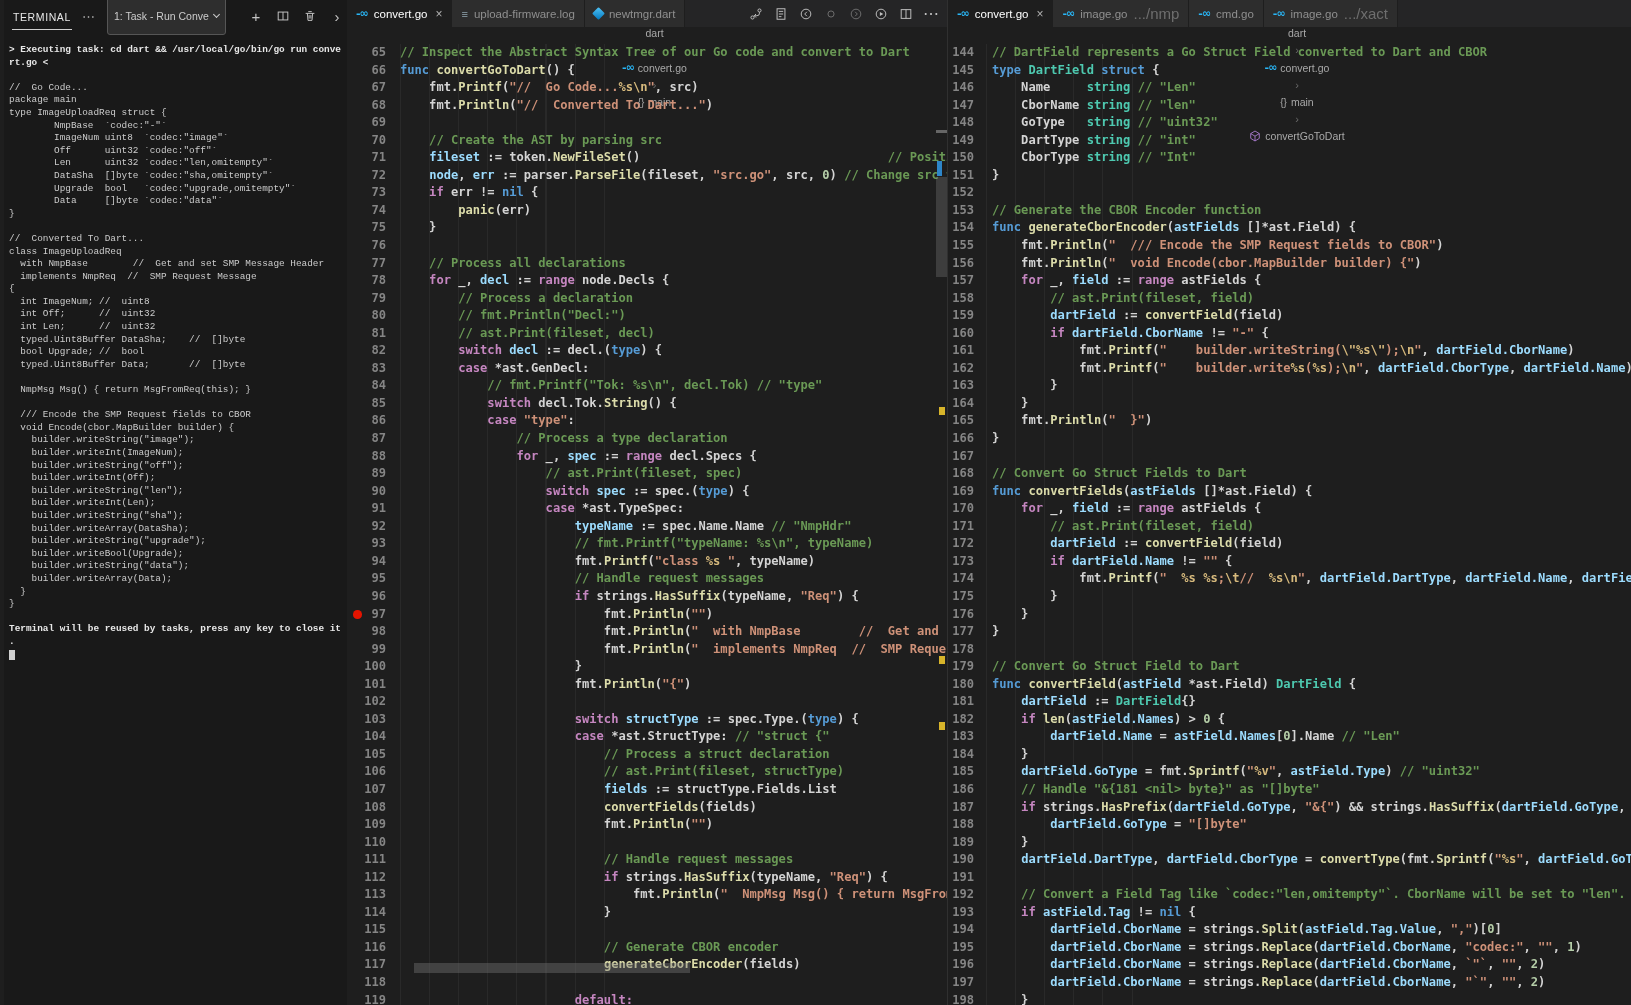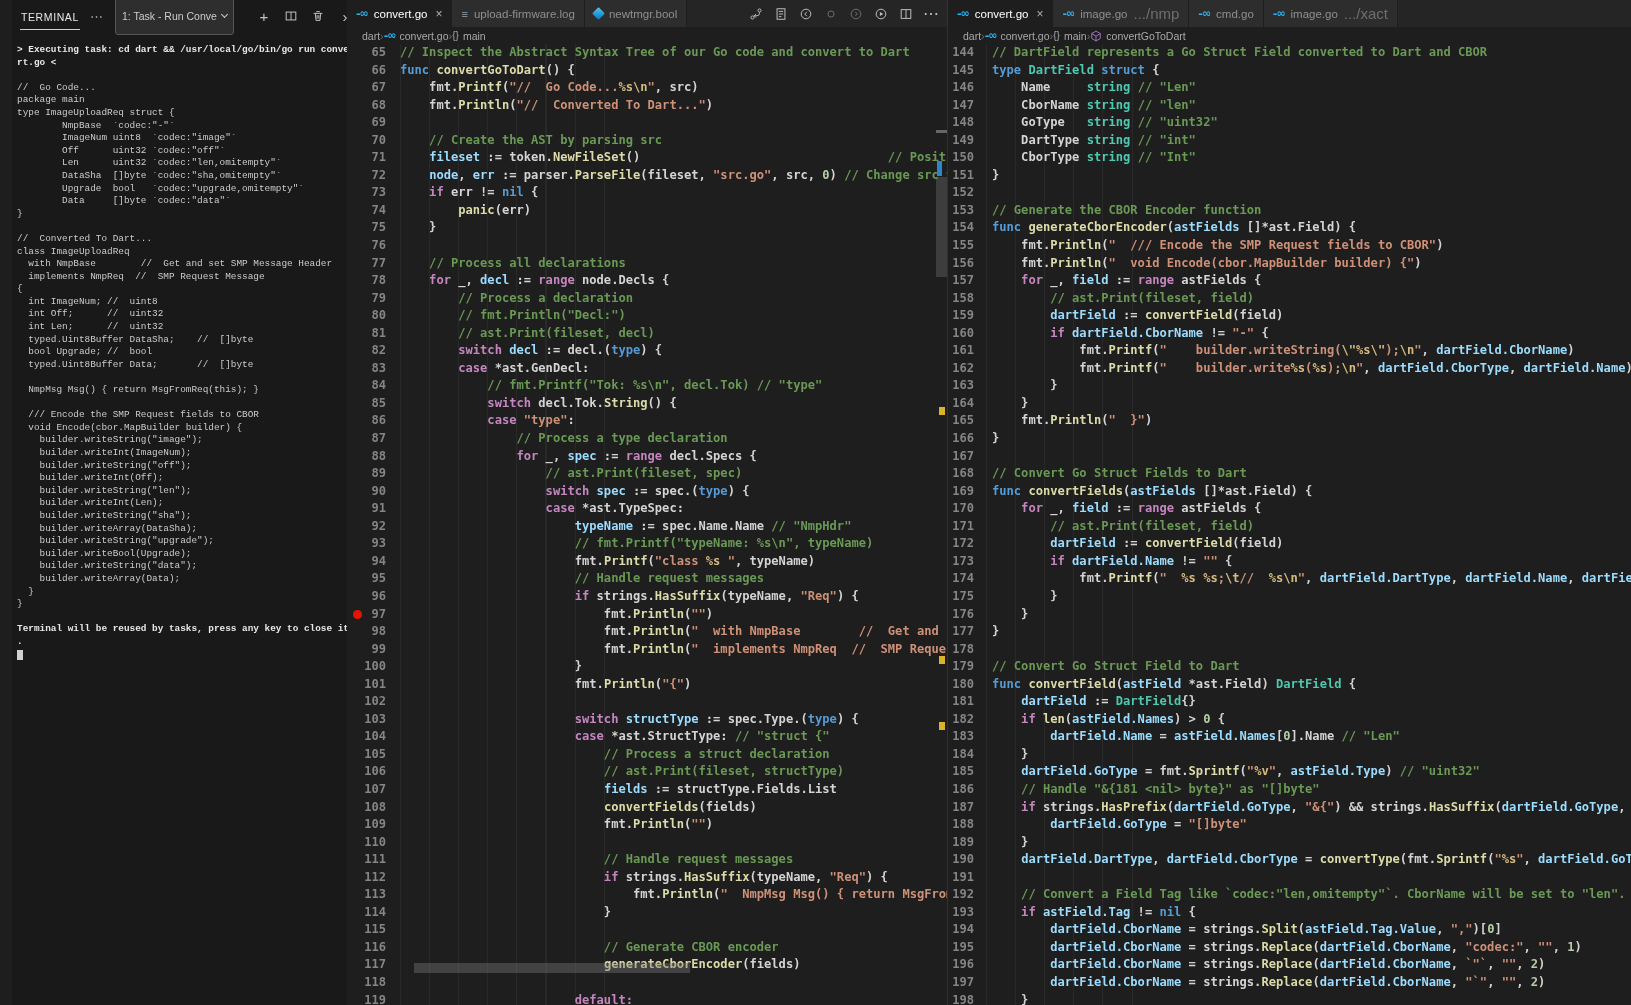--- a/index.html
+++ b/index.html
@@ -2,21 +2,21 @@
 <html style="--bg: #1e1e1e; --panel_bg: #191919; --tabbar_bg: #252526; --tab_inactive_bg: #2d2d2d; --tab_active_bg: #1e1e1e; --tab_active_fg: #ffffff; --tab_inactive_fg: #8f8f8f; --breadcrumb_fg: #a9a9a9; --line_number: #858585; --comment: #6A9955; --keyword: #C586C0; --keyword2: #569CD6; --func: #DCDCAA; --variable: #9CDCFE; --string: #CE9178; --escape: #D7BA7D; --type: #4EC9B0; --number: #B5CEA8; --plain: #D4D4D4; --term_fg: #cccccc; --term_bold: #e8e8e8; --accent_go: #29b6f6; --breakpoint: #e51400; --modified_mark: #d7b42a;"><head>
 <meta charset="utf-8">
 <style>
   :root{ font-synthesis: none; }
   *{margin:0;padding:0;box-sizing:border-box;}
   html,body{background:#111;}
   .app{position:relative;width:1631px;height:1005px;background:var(--bg);overflow:hidden;
        font-family:"Liberation Sans",sans-serif;color:var(--plain);}
 
   
-  .terminal-panel{position:absolute;left:12px;top:0;width:377px;height:100%;background:var(--panel_bg);
+  .terminal-panel{position:absolute;left:4px;top:0;width:377px;height:100%;background:var(--panel_bg);
       border-right:1px solid #303030;overflow:hidden;}
   .term-header{display:flex;align-items:center;height:32px;padding:0 8px;}
   .term-tab{font-size:10.5px;letter-spacing:.6px;color:#e7e7e7;padding:9px 1px 6px;border-bottom:1px solid #d0d0d0;}
   .term-more{color:#b8b8b8;font-size:13px;margin-left:10px;cursor:pointer;}
   .term-select{display:flex;align-items:center;gap:5px;margin-left:12px;max-width:120px;
       background:#2e2e2e;border:1px solid #565656;border-radius:3px;padding:12px 6px;
       font-size:10.5px;color:#cccccc;white-space:nowrap;overflow:hidden;}
   .chev{display:inline-block;width:5px;height:5px;border-right:1px solid #cccccc;border-bottom:1px solid #cccccc;
       transform:rotate(45deg);margin-top:-3px;flex:0 0 auto;}
   .term-actions{display:flex;align-items:center;gap:11px;margin-left:auto;color:#c5c5c5;}
@@ -36,22 +36,22 @@
   .tabbar{display:flex;align-items:stretch;height:27px;background:var(--tabbar_bg);}
   .tab{display:flex;align-items:center;gap:6px;padding:0 9px;font-size:11.5px;
       color:var(--tab_inactive_fg);background:var(--tab_inactive_bg);border-right:1px solid #1e1e1e;
       white-space:nowrap;cursor:pointer;}
   .tab.active{background:var(--tab_active_bg);color:var(--tab_active_fg);}
   .tab .suffix{color:#6e6e6e;font-size:15px;}
   .tab .close{color:#b0b0b0;font-size:12px;margin-left:2px;}
   .tab-actions{display:flex;align-items:center;gap:9px;margin-left:auto;padding-right:8px;color:#c0c0c0;}
   .tab-actions .icon{display:inline-flex;width:16px;height:16px;align-items:center;justify-content:center;cursor:pointer;}
   .tab-actions .icon.dim{color:#6f6f6f;}
-  .breadcrumb{display:flex;align-items:center;height:17px;padding-left:15px;
-      font-size:10.5px;color:var(--breadcrumb_fg);background:var(--bg);white-space:nowrap;}
+  .breadcrumb{display:flex;align-items:center;gap:5px;height:17px;padding-left:15px;
+      font-size:10.5px;color:var(--breadcrumb_fg);background:var(--bg);white-space:nowrap;flex-direction:column;}
   .breadcrumb .sep{color:#6a6a6a;font-size:11px;}
   .breadcrumb .bc-ic{display:inline-flex;align-items:center;}
 
   
   .code{position:absolute;left:0;right:0;top:44px;bottom:0;overflow:hidden;
       font-family:"DejaVu Sans Mono",monospace;font-size:12.1px;line-height:17.55px;white-space:pre;font-weight:bold;}
   .cl{display:flex;height:17.55px;position:relative;}
   .num{color:var(--line_number);text-align:right;flex:0 0 39px;}
   .group-right .num{flex:0 0 26px;}
   .txt{padding-left:14px;}
@@ -122,21 +122,21 @@
             <span class="icon go-ic">-∞</span>
             <span>convert.go</span>
             <span class="close">×</span>
           </span>
           <span class="tab">
             <span class="icon log-ic">≡</span>
             <span>upload-firmware.log</span>
           </span>
           <span class="tab">
             <span class="icon"><i class="dart-d"></i></span>
-            <span>newtmgr.bool</span>
+            <span>newtmgr.dart</span>
           </span>
         </span>
       <span class="tab-actions">
           <span class="icon">
             <svg width="14" height="14" viewBox="0 0 16 16" fill="none" stroke="currentColor" stroke-width="1.1">
               <circle cx="4" cy="12" r="1.8"></circle>
               <circle cx="12" cy="4" r="1.8"></circle>
               <path d="M12 6v1a3 3 0 0 1-3 3H6"></path>
               <path d="M8 8l-2 2 2 2"></path>
             </svg>

